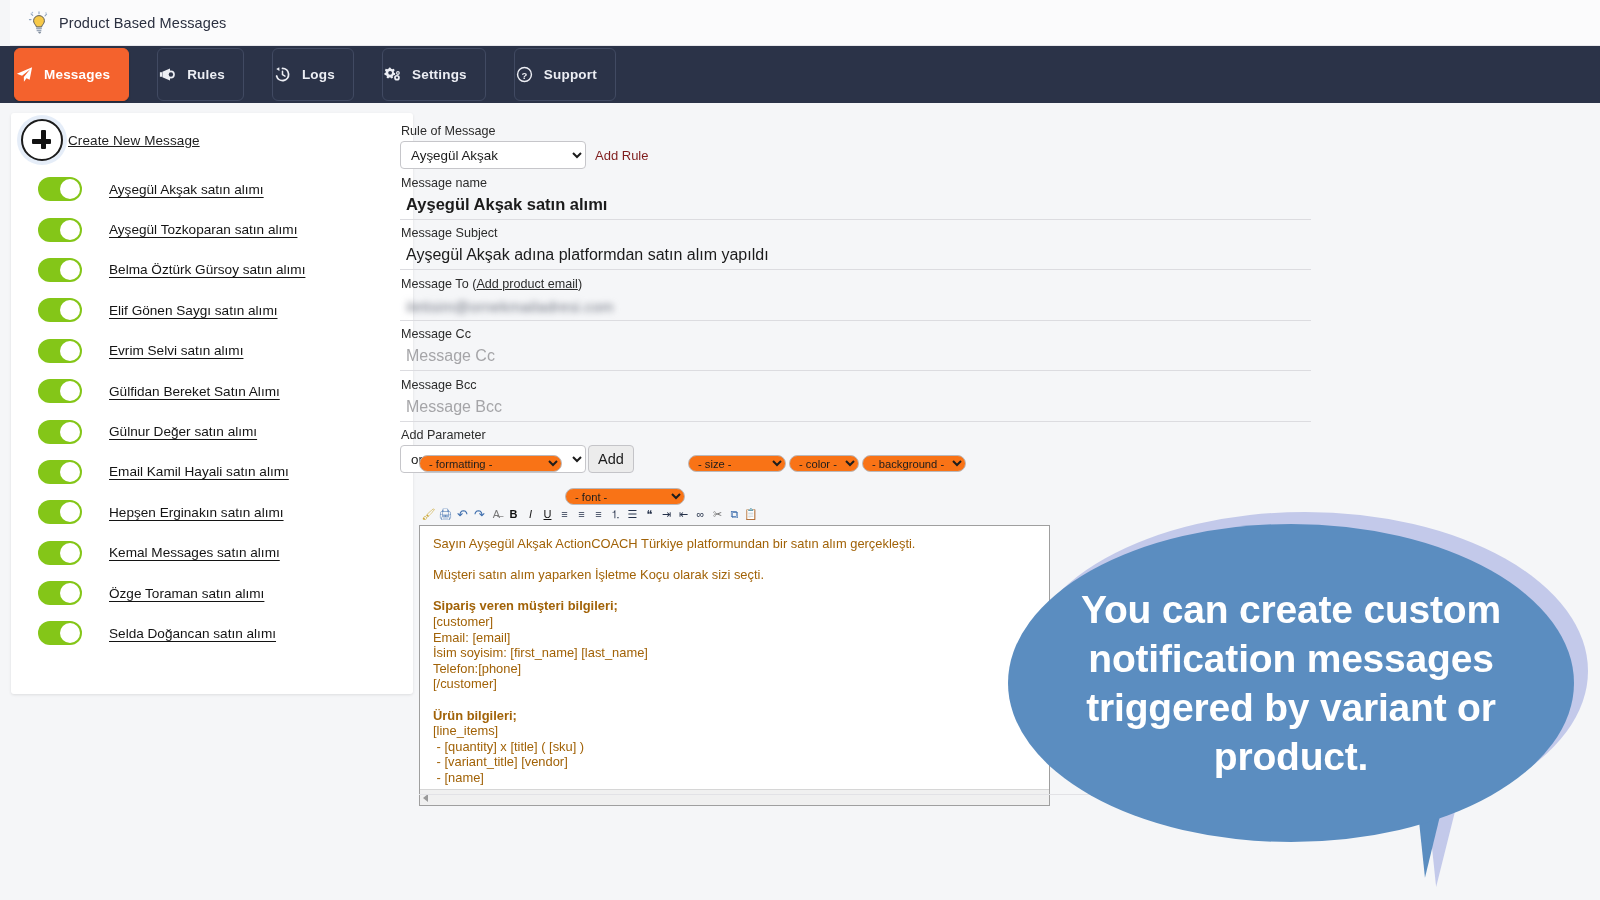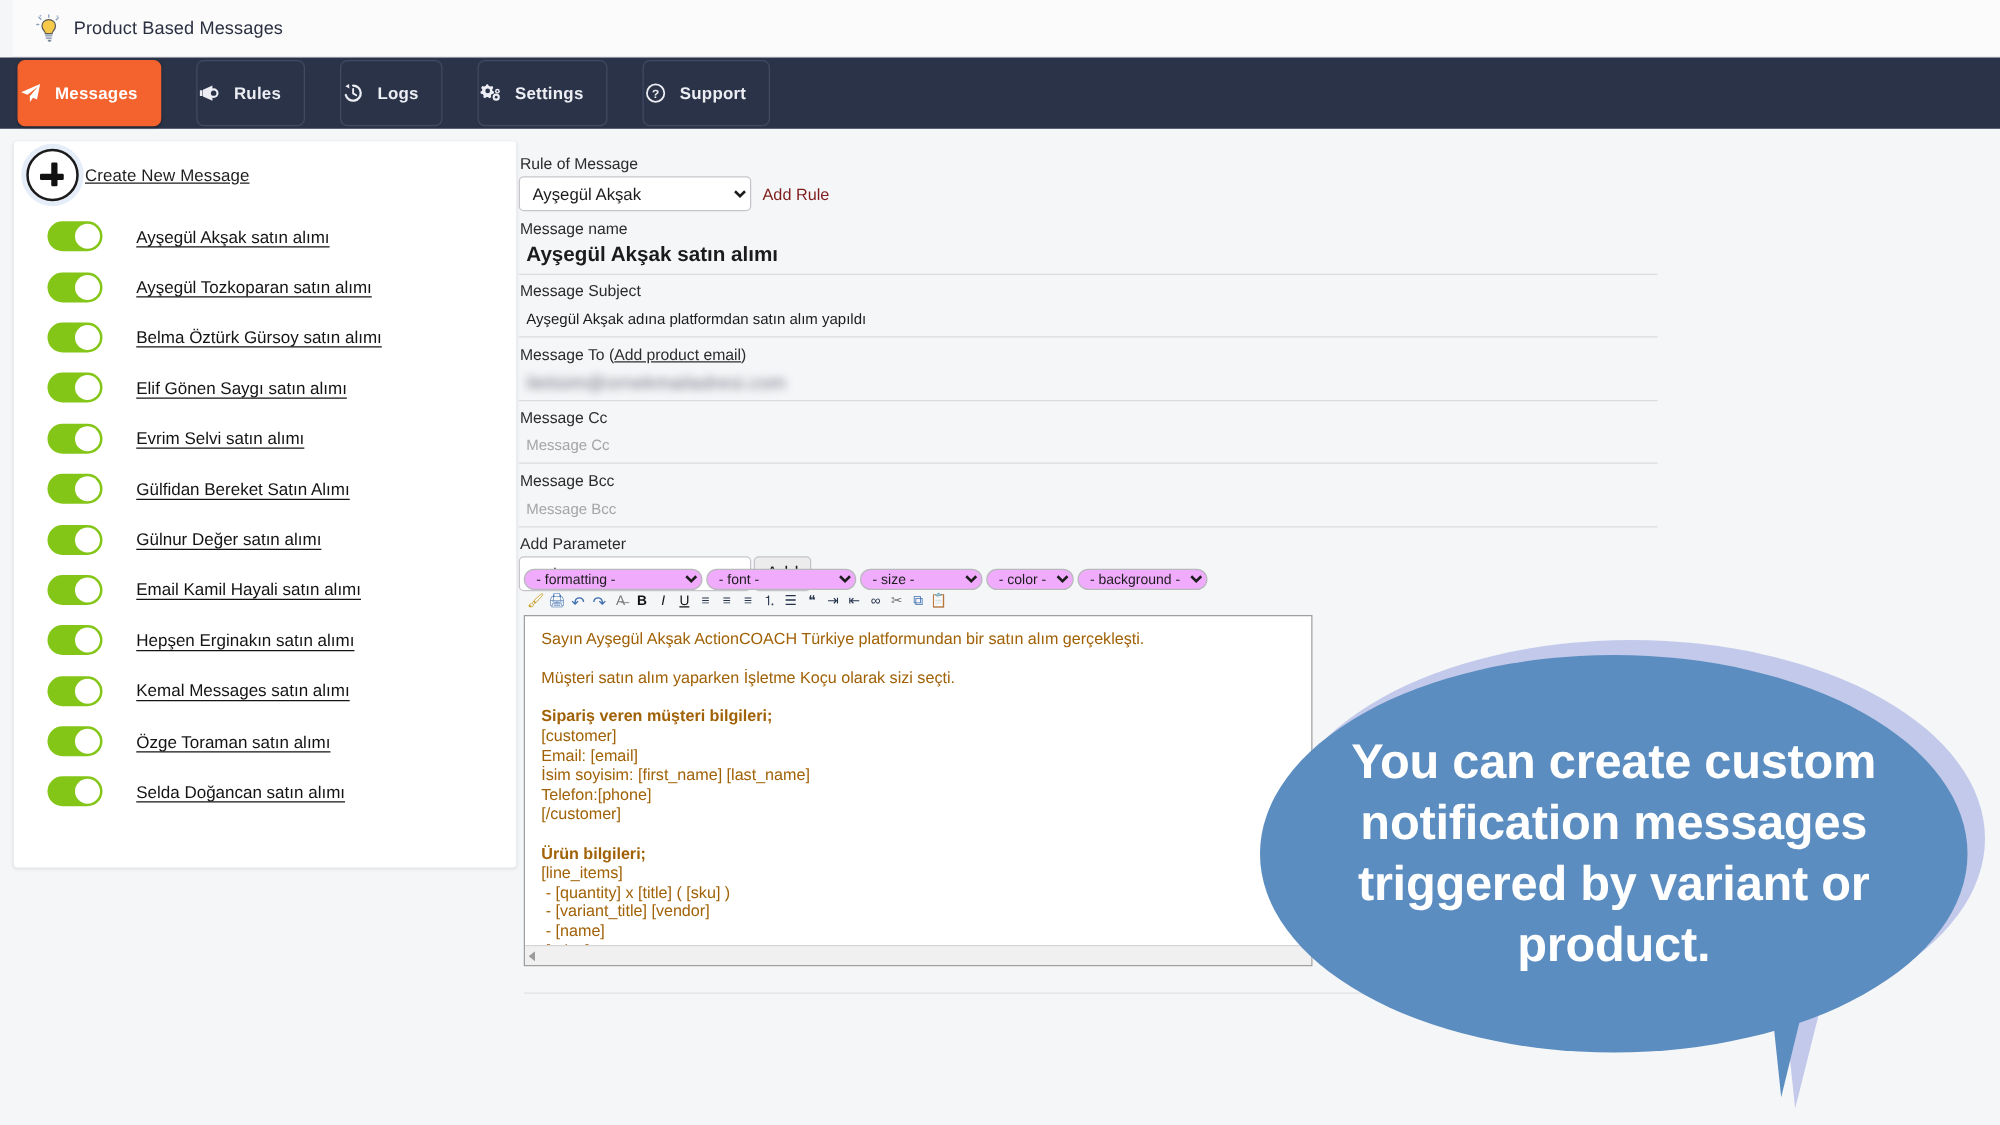--- a/index.html
+++ b/index.html
@@ -80,31 +80,31 @@
   .toggle .knob {
     position: absolute; right: 2px; top: 2px; width: 20px; height: 20px;
     border-radius: 50%; background: #ffffff;
   }
   .msg-item .label {
     font-size: 13.6px; color: #141414; text-decoration: underline;
     text-underline-offset: 2.5px; white-space: nowrap;
   }
 
   
-  #form { position: absolute; left: 415px; top: 124px; width: 915px; }
+  #form { position: absolute; left: 400px; top: 124px; width: 915px; }
   .fld-label {
     font-size: 12.6px; color: #2c2c2c; margin: 0 0 2px 1px; line-height: 15px;
   }
   .fld-label a {
     color: #2c2c2c; text-decoration: underline; cursor: pointer;
   }
   .line-input {
     width: 911px; height: 27px; border: none; border-bottom: 1px solid #dcdce0;
     background: transparent; outline: none; padding: 0 0 2px 6px;
-    font-family: "Liberation Sans", sans-serif; font-size: 12px; color: #1b1b1b;
+    font-family: "Liberation Sans", sans-serif; font-size: 16px; color: #1b1b1b;
     display: block;
   }
   .line-input.bold { font-weight: bold; font-size: 16.5px; }
   .line-input::placeholder { color: #a5a5a8; font-weight: normal; }
   .blur-value {
     width: 911px; height: 27px; border-bottom: 1px solid #dcdce0;
     padding-left: 6px; display: flex; align-items: center;
   }
   .blur-value span {
     font-size: 15px; color: #6f7480; filter: blur(3.4px); letter-spacing: .3px;
@@ -125,21 +125,21 @@
     background: #ececec; font-family: "Liberation Sans", sans-serif;
     font-size: 14.5px; color: #1b1b1b; cursor: pointer;
   }
 
   
   #editor-wrap { position: absolute; left: 419px; top: 455px; width: 915px; }
   #editor-toolbar-row1 { display: flex; gap: 3px; margin-bottom: 1px; }
   .tb-sel {
     height: 17px; font-family: "Liberation Sans", sans-serif; font-size: 11.2px;
     color: #1d1d1d; border: 1px solid #b9b9bd; border-radius: 9px;
-    background: #f0abfc; padding: 0 2px 0 5px;
+    background: #f97316; padding: 0 2px 0 5px;
   }
   #editor-toolbar-row2 {
     display: flex; align-items: center; gap: 2px; height: 17px;
     padding-left: 2px;
   }
   .tb-ic {
     width: 15px; height: 15px; display: flex; align-items: center;
     justify-content: center; font-size: 11px; cursor: pointer;
     color: #26324a; line-height: 1;
   }
@@ -400,21 +400,21 @@
     <select class="sel">
       <option>order</option>
     </select>
     <button id="add-param-btn">Add</button>
   </div>
 </div>
 
 <div id="editor-wrap">
   <div id="editor-toolbar-row1">
       <select class="tb-sel" style="width: 143px;"><option>- formatting -</option></select>
-      <select class="tb-sel" style="width: 120px;"><option>- font -</option></select>
+      <select class="tb-sel" style="width: 120px; margin-top: 33px;"><option>- font -</option></select>
       <select class="tb-sel" style="width: 98px;"><option>- size -</option></select>
       <select class="tb-sel" style="width: 70px;"><option>- color -</option></select>
       <select class="tb-sel" style="width: 104px;"><option>- background -</option></select>
     </div>
   <div id="editor-toolbar-row2">
       <span class="tb-ic" style="color:#c9a227">🖌</span>
       <span class="tb-ic" style="color:#3f6fae">🖨</span>
       <span class="tb-ic" style="color:#3f6fae;font-size:13px">↶</span>
       <span class="tb-ic" style="color:#3f6fae;font-size:13px">↷</span>
       <span class="tb-ic" style="color:#7a7a7a">A̶</span>

